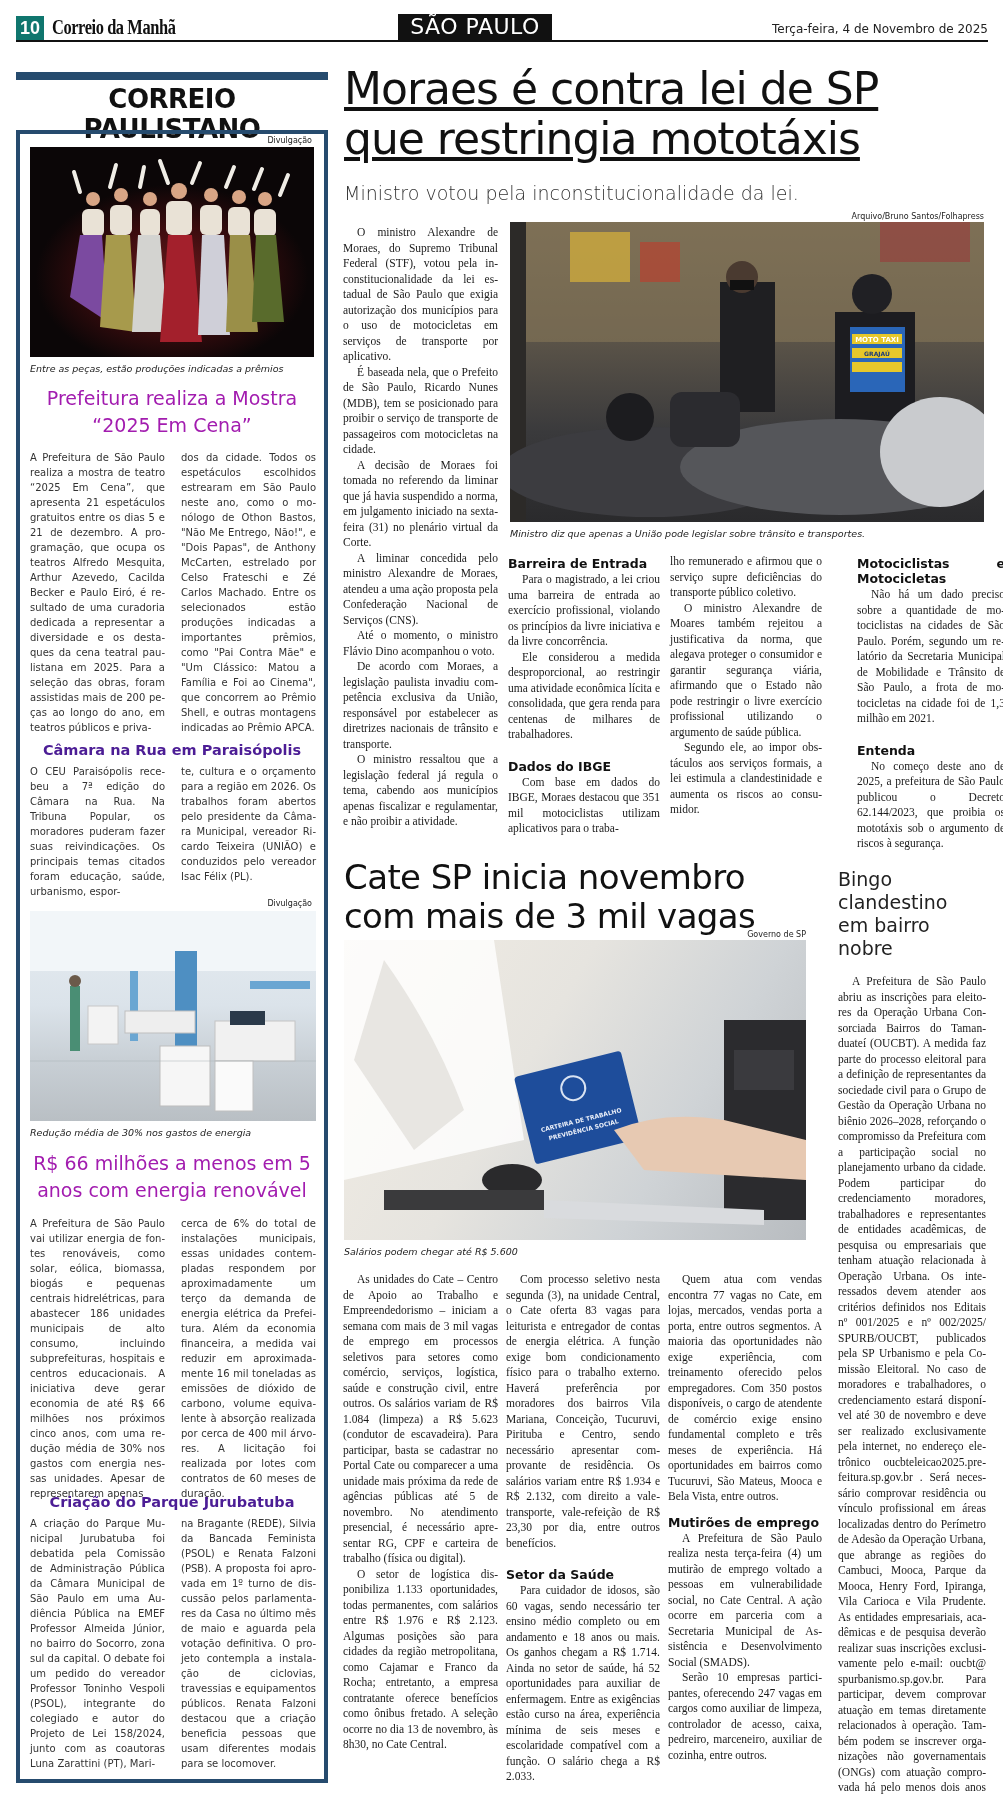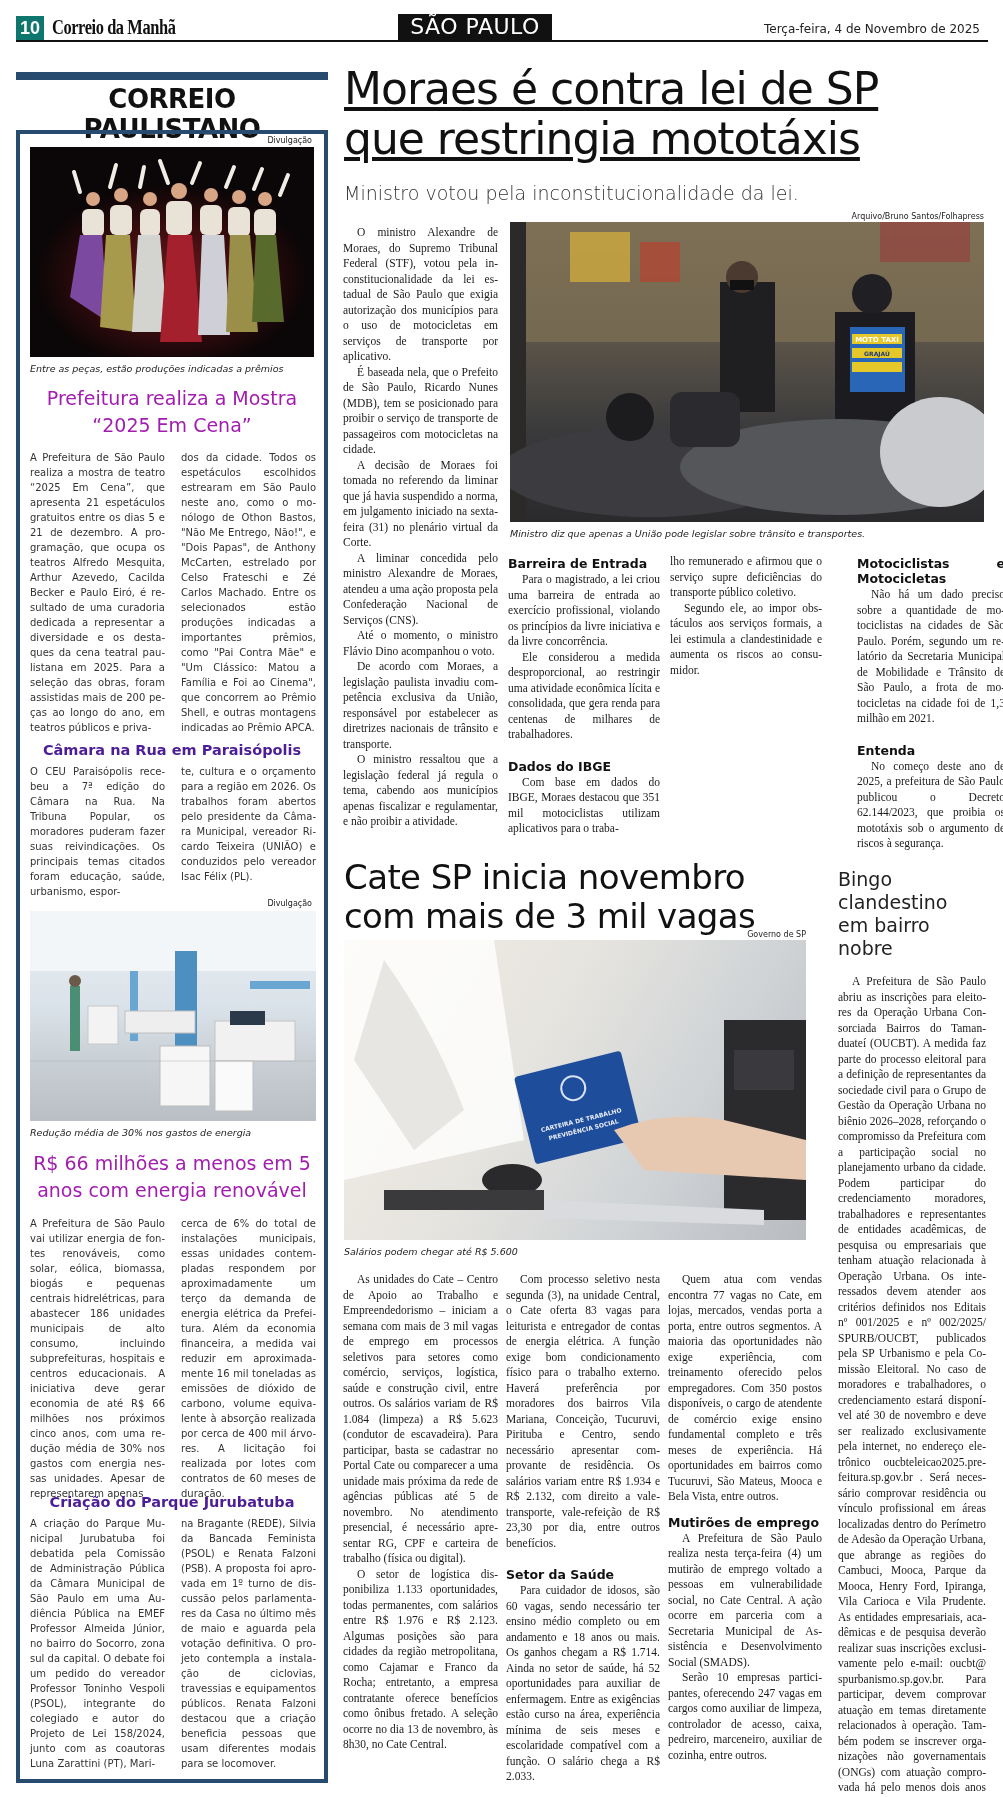--- a/index.html
+++ b/index.html
@@ -4,21 +4,21 @@
 <style>
   * { box-sizing: border-box; margin: 0; padding: 0; }
   html, body { width: 1003px; height: 1797px; background: #fff; overflow: hidden; }
   body { position: relative; font-family: "Liberation Serif", serif; color: #111; }
 
   
   .masthead { position: absolute; left: 16px; top: 14px; width: 972px; height: 28px; border-bottom: 2px solid #111; }
   .page-num { position: absolute; left: 0; top: 2px; width: 28px; height: 24px; background: #0f766e; color: #fff; font: bold 18px "Liberation Sans", sans-serif; text-align: center; line-height: 24px; }
   .paper-name { position: absolute; left: 36px; top: 2px; font: bold 20px "Liberation Serif", serif; letter-spacing: -0.5px; transform: scaleX(0.82); transform-origin: left; }
   .section-label { position: absolute; left: 382px; top: 0; width: 154px; height: 26px; background: #111; color: #fff; font: 22px "DejaVu Sans", sans-serif; text-align: center; line-height: 26px; letter-spacing: 0.5px; }
-  .date { position: absolute; right: 8px; top: 8px; font: 12px "DejaVu Sans", sans-serif; color: #222; text-align: right; }
+  .date { position: absolute; right: 0; top: 8px; font: 12px "DejaVu Sans", sans-serif; color: #222; text-align: right; }
 
   
   .left-topbar { position: absolute; left: 16px; top: 72px; width: 312px; height: 8px; background: #264b6e; }
   .left-title { position: absolute; left: 16px; top: 84px; width: 312px; text-align: center; font: bold 26px "DejaVu Sans", sans-serif; letter-spacing: -0.5px; }
   .left-box { position: absolute; left: 16px; top: 130px; width: 312px; height: 1653px; border: 4px solid #264b6e; }
 
   .credit { position: absolute; font: 8px "DejaVu Sans", sans-serif; color: #222; text-align: right; }
   .photo { position: absolute; overflow: hidden; }
   .caption { position: absolute; font: italic 9.5px "DejaVu Sans", sans-serif; color: #222; white-space: nowrap; }
 
@@ -182,20 +182,21 @@
   <h4>Barreira de Entrada</h4>
   <p>Para o magistrado, a lei criou uma barreira de entra­da ao exercício profissional, violando os princípios da livre iniciativa e da livre concor­rência.</p>
   <p>Ele considerou a medida desproporcional, ao restringir uma atividade econômica lícita e consolidada, que gera renda para centenas de milhares de trabalhadores.</p>
   <div class="gap"></div>
   <h4>Dados do IBGE</h4>
   <p>Com base em dados do IBGE, Moraes destacou que 351 mil motociclistas utili­zam aplicativos para o traba-</p>
 </div>
 
 <div class="col-serif" style="left:670px; top:554px; width:152px;">
   <p style="text-indent:0">lho remunerado e afirmou que o serviço supre deficiên­cias do transporte público coletivo.</p>
+  <p>O ministro Alexandre de Moares também rejeitou a justificativa da norma, que alegava proteger o consumi­dor e garantir segurança viá­ria, afirmando que o Estado não pode restringir o livre exercício profissional utili­zando o argumento de saúde pública.</p>
   <p>Segundo ele, ao impor obs­táculos aos serviços formais, a lei estimula a clandestinidade e aumenta os riscos ao consu­midor.</p>
 </div>
 
 <div class="col-serif" style="left:838px; top:554px; width:148px;margin-left:19px;">
   <h4>Motociclistas e Motocicletas</h4>
   <p>Não há um dado preciso sobre a quantidade de mo­tociclistas na cidades de São Paulo. Porém, segundo um re­latório da Secretaria Munici­pal de Mobilidade e Trânsito de São Paulo, a frota de mo­tocicletas na cidade foi de 1,3 milhão em 2021.</p>
   <div class="gap"></div>
   <h4>Entenda</h4>
   <p>No começo deste ano de 2025, a prefeitura de São Paulo publicou o Decreto 62.144/2023, que proibia os mototáxis sob o argumento de riscos à segurança.</p>
 </div>

